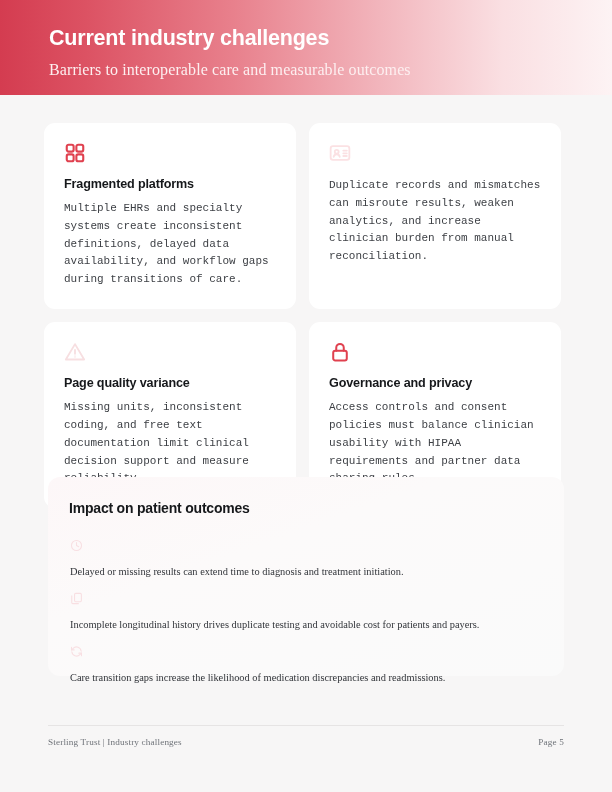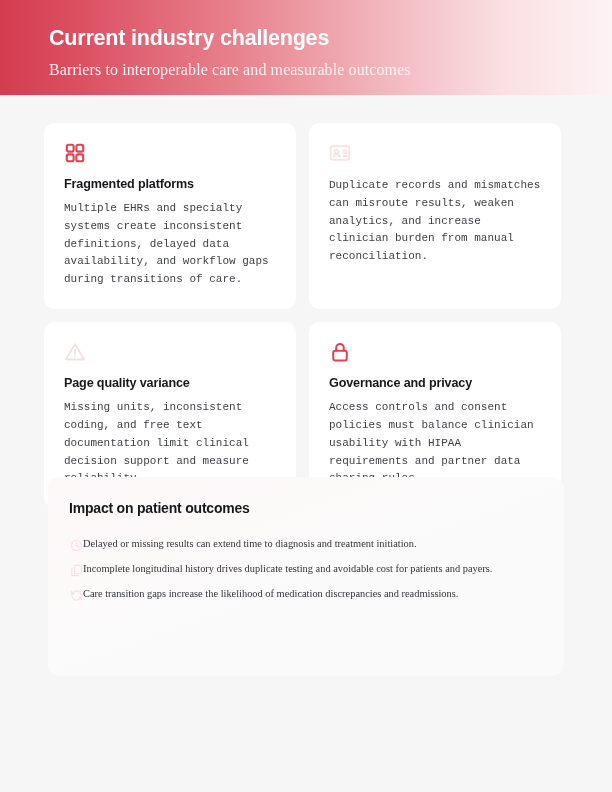--- a/index.html
+++ b/index.html
@@ -65,21 +65,23 @@
   }
   .impact-title {
     font-family:"Liberation Sans", sans-serif;
     font-size:14px; font-weight:bold; color:#16181b;
     letter-spacing:-0.2px;
     padding:23px 0 0 21px;
   }
   .impact-list { padding:20px 30px 0 22px; }
   .impact-item {
     display:flex; align-items:flex-start;
+    gap:12px;
     margin-bottom:9px;
+    flex-direction:column;
   }
   .impact-item .ico { flex:0 0 13px; margin-top:3px; }
   .impact-item .ico svg { display:block; }
   .impact-text {
     font-family:"Liberation Serif", serif;
     font-size:10.4px; color:#32353a; line-height:1.55;
   }
 
   
   .footer {
@@ -187,14 +189,18 @@
             <path d="M3.4 12.6a8.6 8.6 0 0 0 14.8 5.2L21.2 15"></path>
             <path d="M21.2 19.8V15h-4.8"></path>
           </svg>
         </span>
         <span class="impact-text">Care transition gaps increase the likelihood of medication discrepancies and readmissions.</span>
       </div>
 
     </div>
   </div>
 
+  <div class="footer">
+    <span>Sterling Trust | Industry challenges</span>
+    <span>Page 5</span>
+  </div>
 
 </div>
 
 </body></html>

